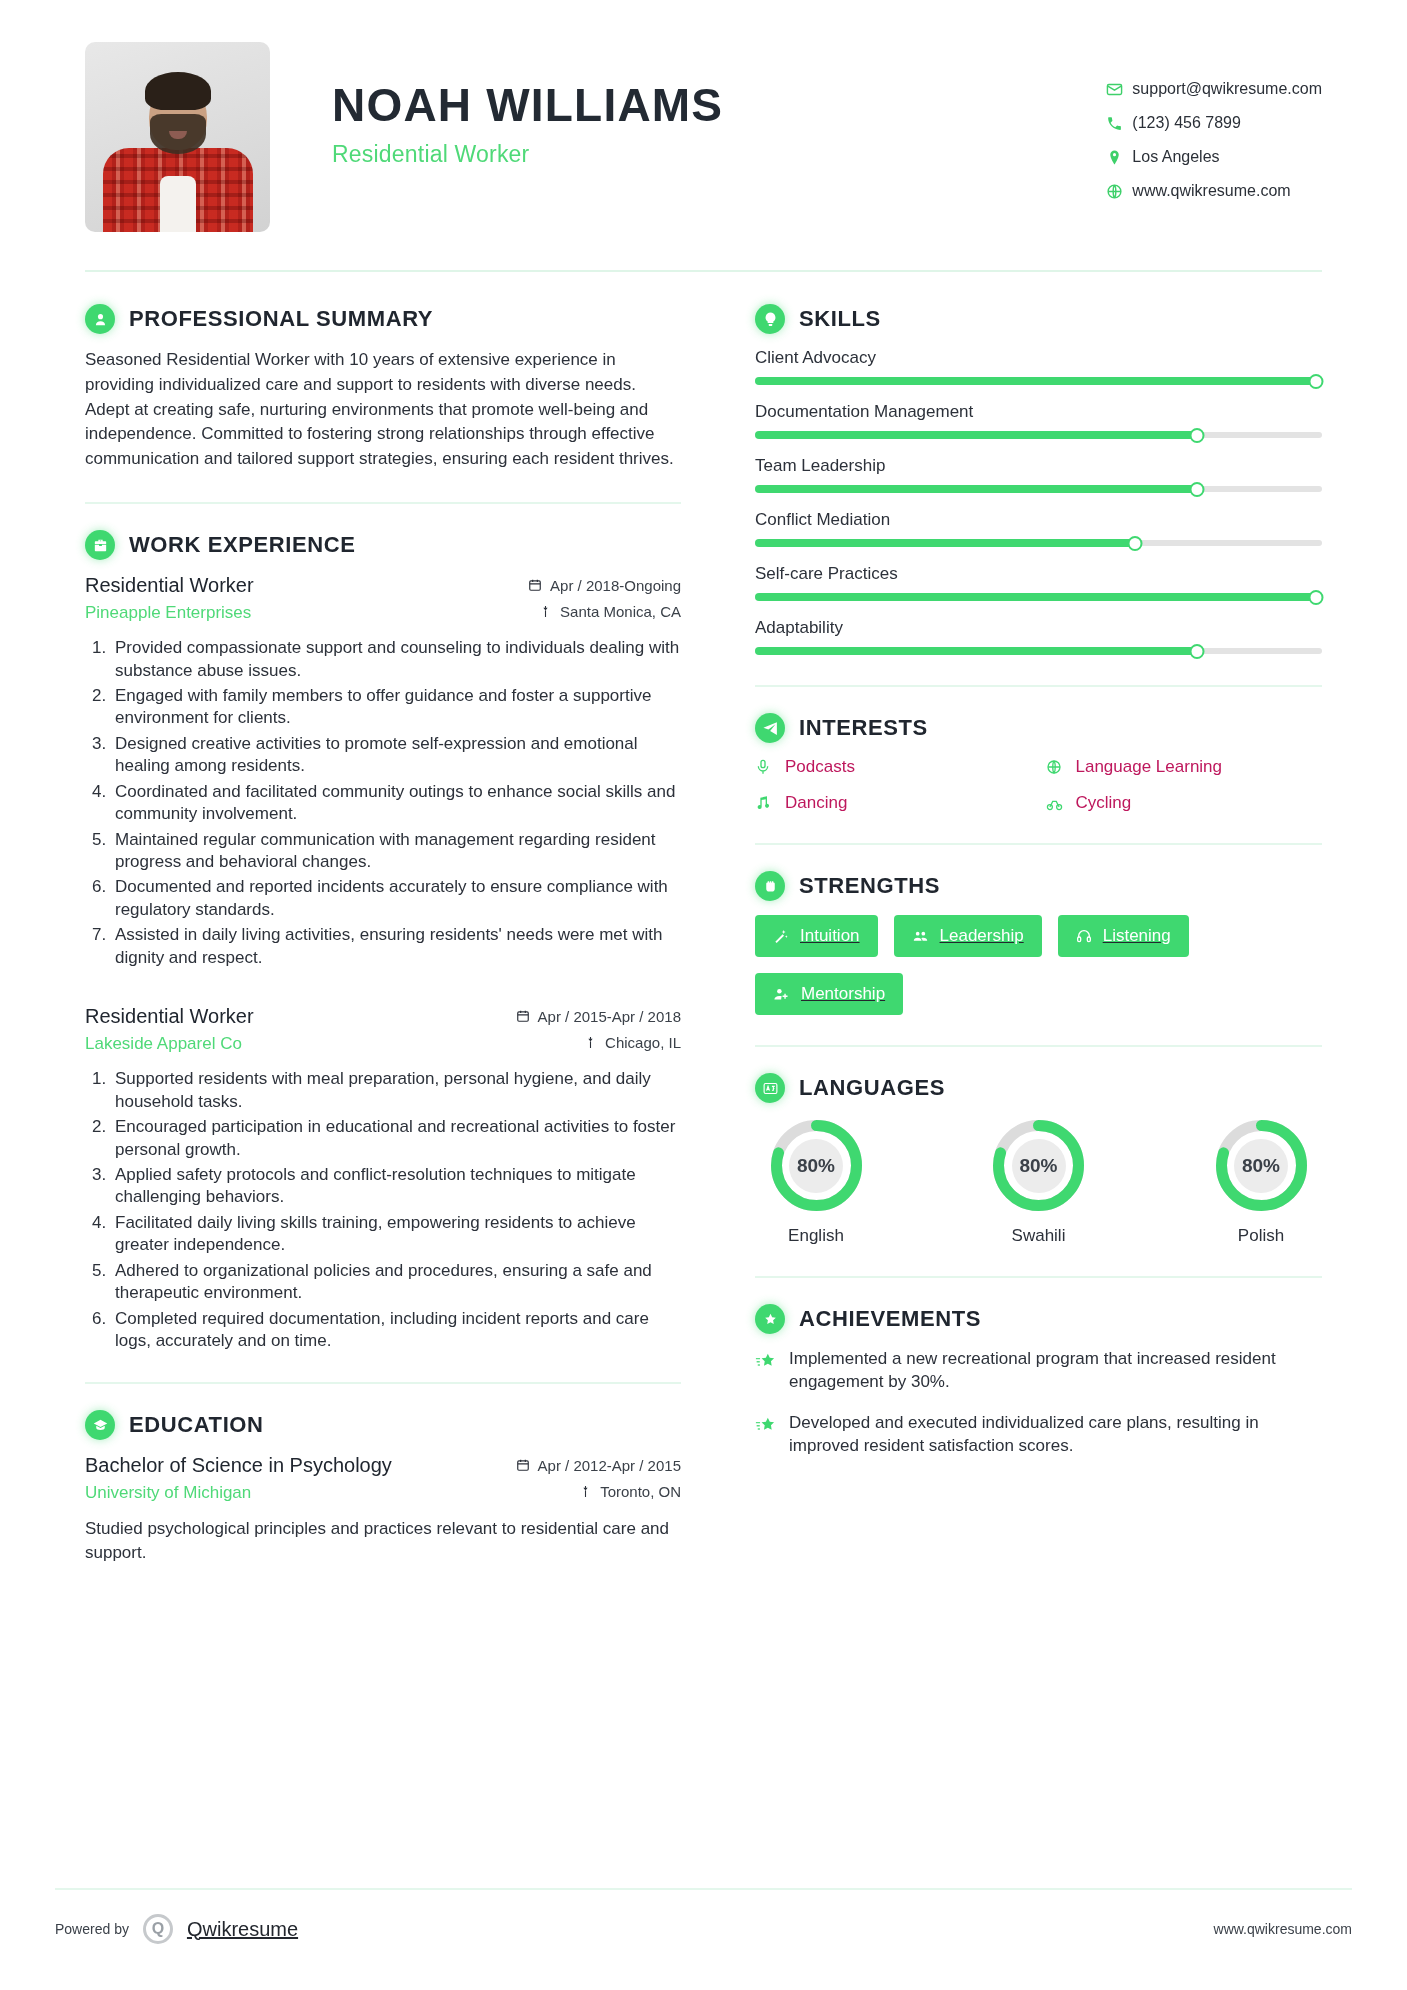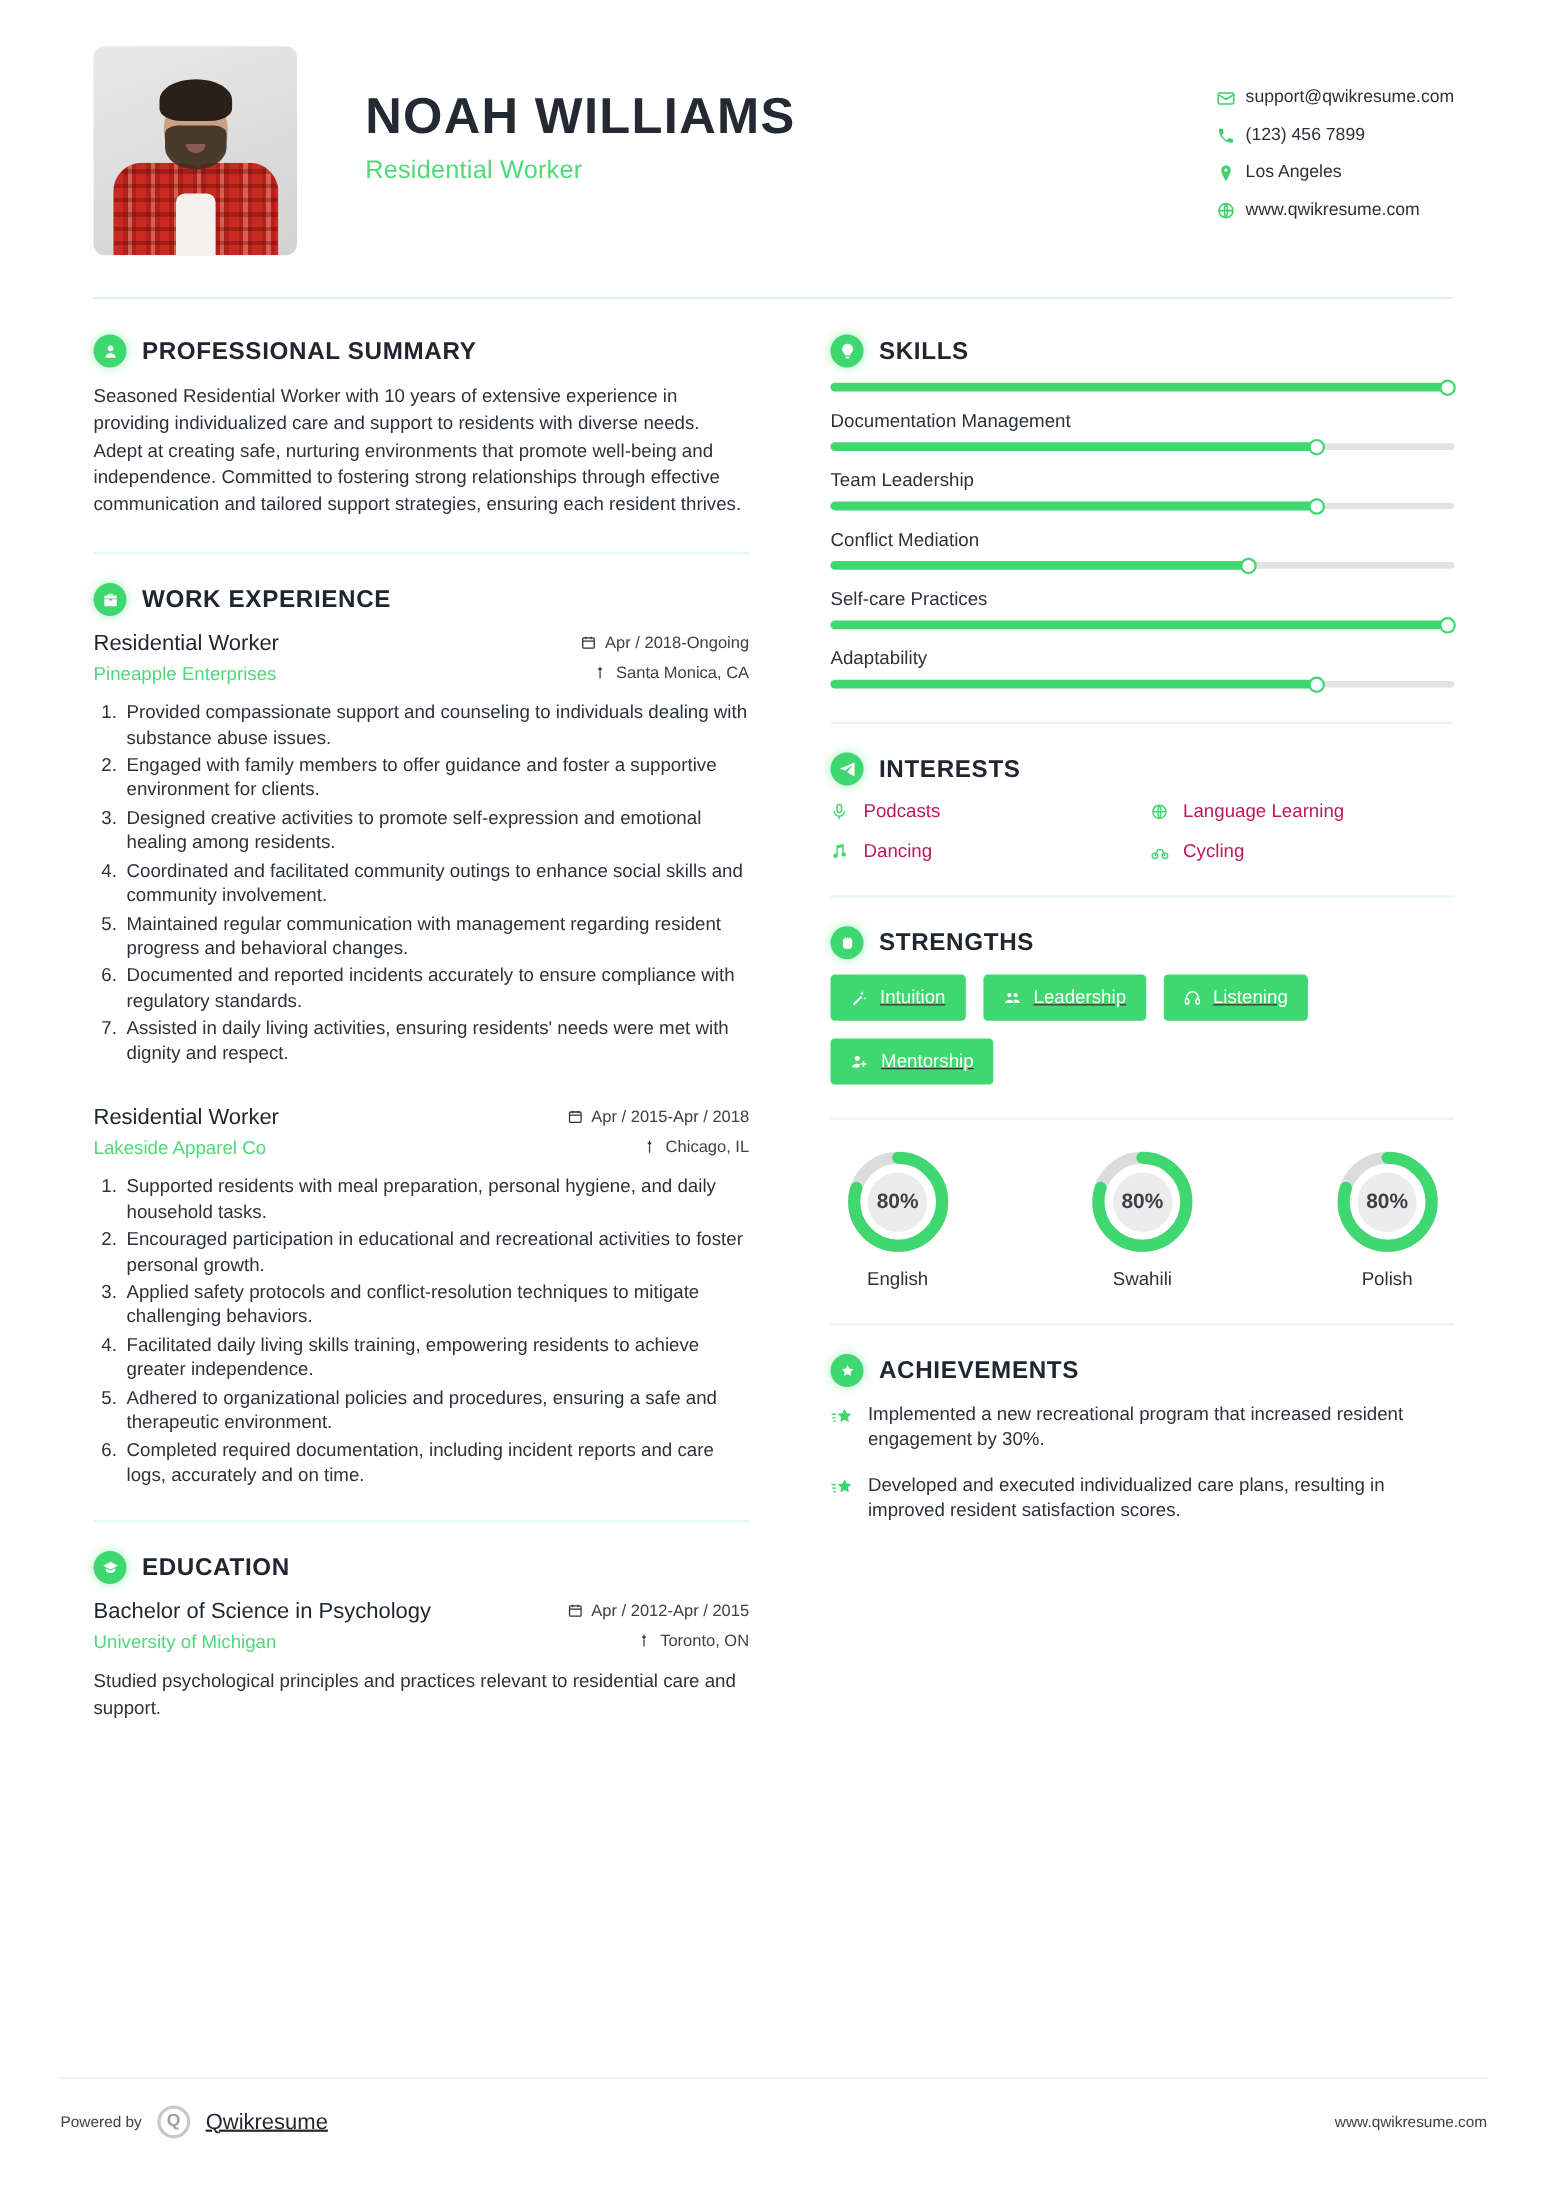--- a/index.html
+++ b/index.html
@@ -336,20 +336,21 @@
         <span class="sec-icon">
           <svg width="17" height="17" viewBox="0 0 24 24" fill="#fff">
             <path d="M12 2a7 7 0 0 0-4 12.7V17h8v-2.3A7 7 0 0 0 12 2zM9.5 18.5h5V20a1 1 0 0 1-1 1h-3a1 1 0 0 1-1-1v-1.5z"></path>
           </svg>
         </span>
         <span class="sec-title">SKILLS</span>
       </div>
 
       <div>
         <div class="skill">
+          <div class="skill-name">Client Advocacy</div>
           <div class="bar-wrap">
             <div class="bar-bg"></div>
             <div class="bar-fill" style="width: 100%;"></div>
             <div class="knob" style="left: calc(100% - 6px);"></div>
           </div>
         </div>
         <div class="skill">
           <div class="skill-name">Documentation Management</div>
           <div class="bar-wrap">
             <div class="bar-bg"></div>
@@ -488,20 +489,29 @@
               <path d="M2 19c0-3 3.1-4.8 7-4.8 1.3 0 2.5.2 3.5.6-.6.9-.9 2-.9 3.1V19H2z"></path>
               <path d="M18 11v2.5h2.5v2H18V18h-2v-2.5h-2.5v-2H16V11h2z"></path>
             </svg>
           </span>
           <span>Mentorship</span>
         </div>
       </div>
 
       <div class="r-divider"></div>
 
+      <div class="sec-head">
+        <span class="sec-icon">
+          <svg width="17" height="17" viewBox="0 0 24 24" fill="none" stroke="#fff" stroke-width="1.6">
+            <rect x="3" y="5" width="18" height="14" rx="2"></rect>
+            <path d="M6.5 15l2-6 2 6M7 13.3h3M14 9h4M16 9v6M14.3 15c1.6-1 2.4-2.6 2.7-4"></path>
+          </svg>
+        </span>
+        <span class="sec-title">LANGUAGES</span>
+      </div>
 
       <div class="langs">
         <div class="lang">
           <div class="donut">
             <svg width="97" height="97" viewBox="0 0 97 97">
               <circle cx="48.5" cy="48.5" r="40" fill="none" stroke="#dcdcdc" stroke-width="11"></circle>
               <circle class="donut-arc" cx="48.5" cy="48.5" r="40" fill="none" stroke="#3fd870" stroke-width="11" stroke-linecap="round" stroke-dasharray="251.32741228718345" stroke-dashoffset="50.265482457436676"></circle>
             </svg>
             <div class="donut-inner"></div>
             <div class="donut-label">80%</div>

